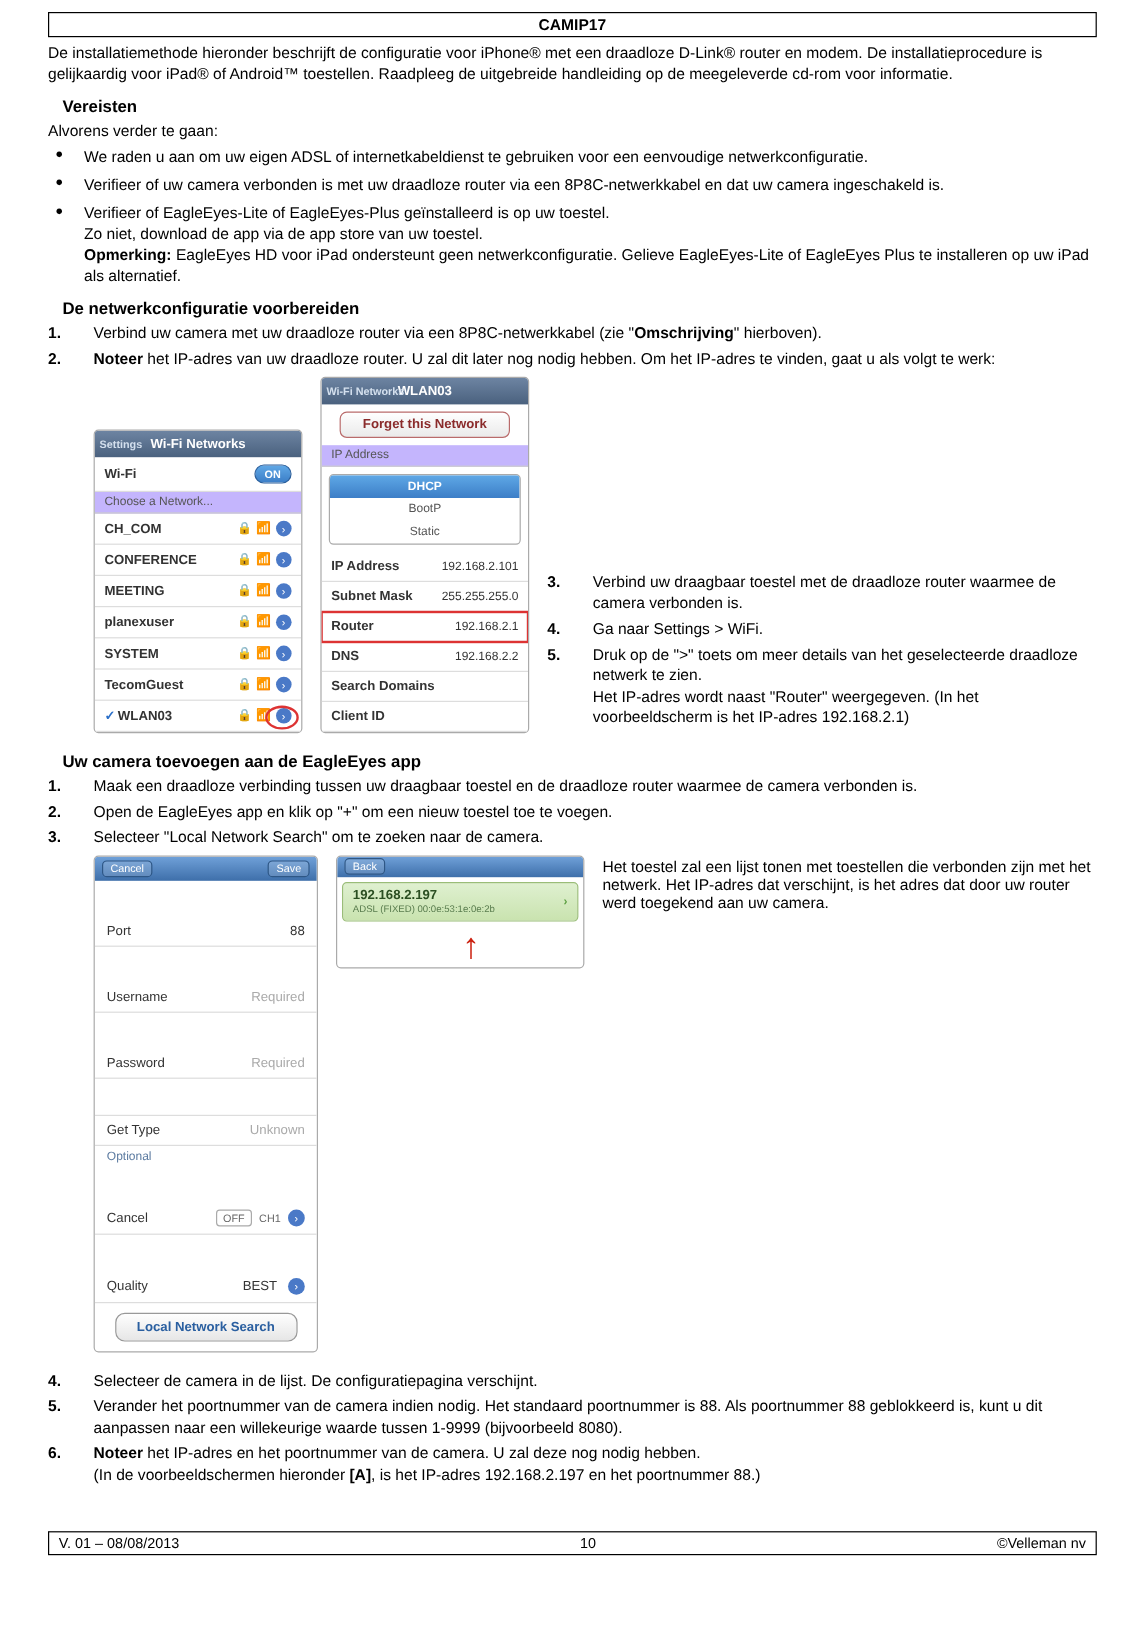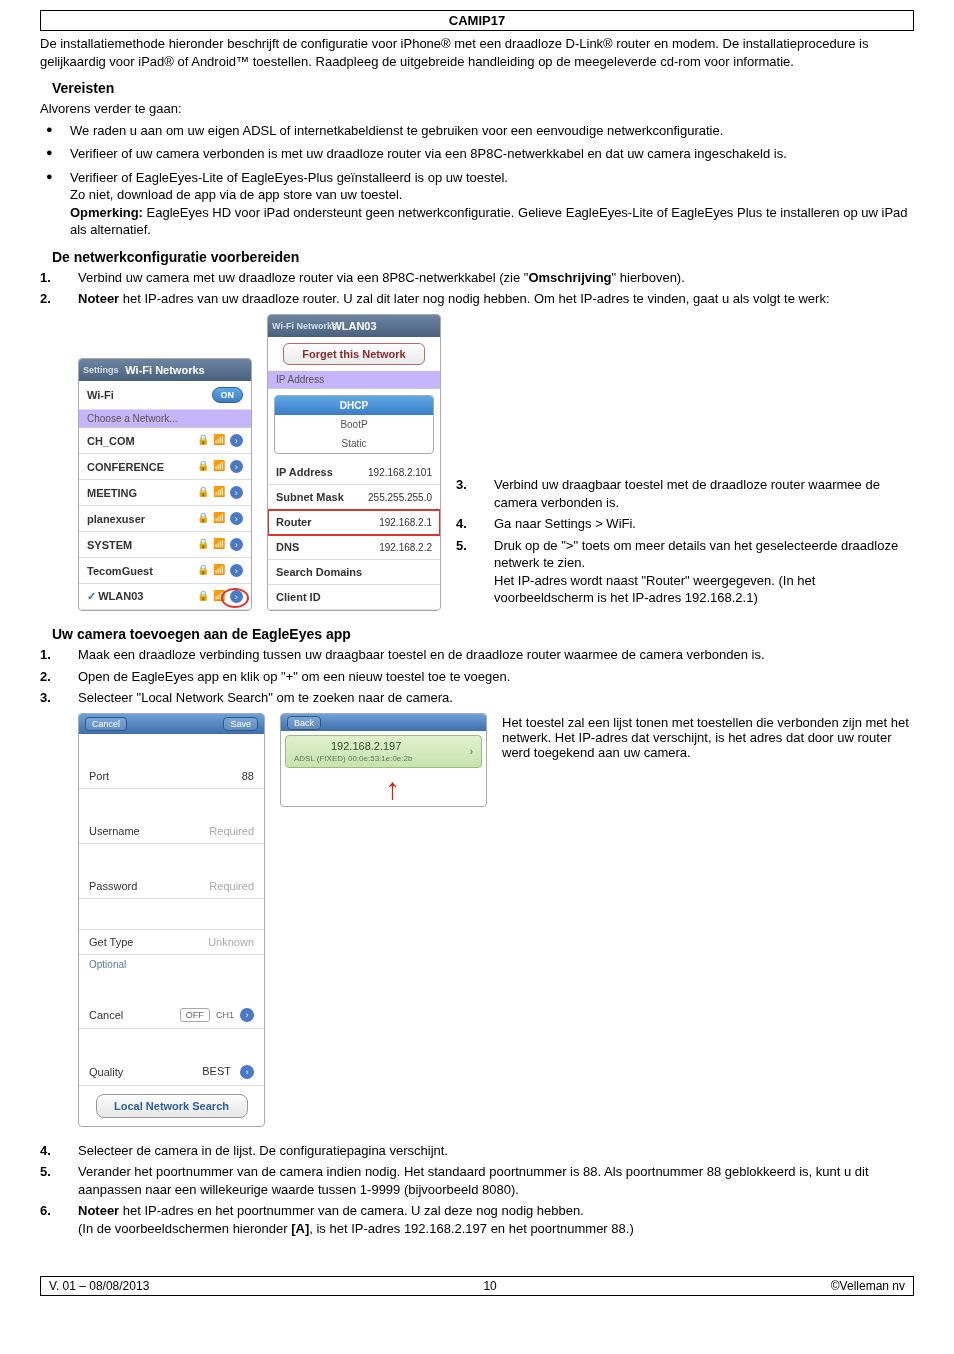--- a/index.html
+++ b/index.html
@@ -238,21 +238,21 @@
     font-size:9px; color:#fff; border:1px solid #2e5786;
     border-radius:4px; padding:1px 6px; background:rgba(255,255,255,.15);
   }
   .s-item{
     background:linear-gradient(#dff0d0,#c9e3af);
     border:1px solid #9abd78;
     margin:4px; border-radius:4px;
     padding:4px 8px;
     display:flex; justify-content:space-between; align-items:center;
   }
-  .s-item .ip{ font-weight:normal; color:#2b4f22; font-size:11px;margin-left:37px; }
+  .s-item .ip{ font-weight:bold; color:#2b4f22; font-size:11px; }
   .s-item .mac{ font-size:8px; color:#5a7d4f; }
   .s-item .arr{ color:#5ea043; font-weight:bold; }
   .red-arrow{
     color:#c21; font-size:30px; text-align:center;
     margin-left: 18px;
   }
   .right-text {
     flex:1;
     padding-top:2px;
   }

